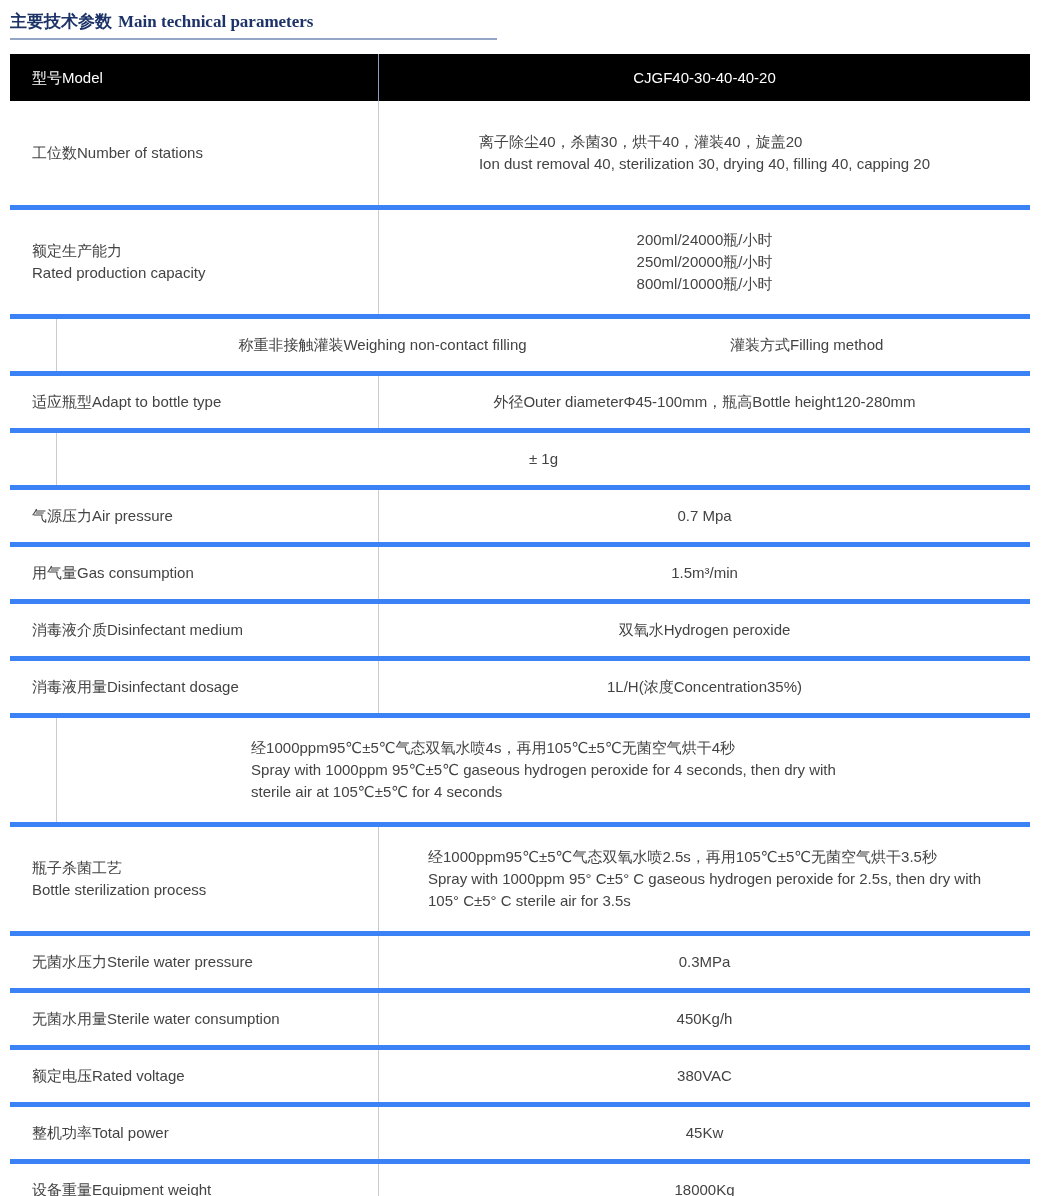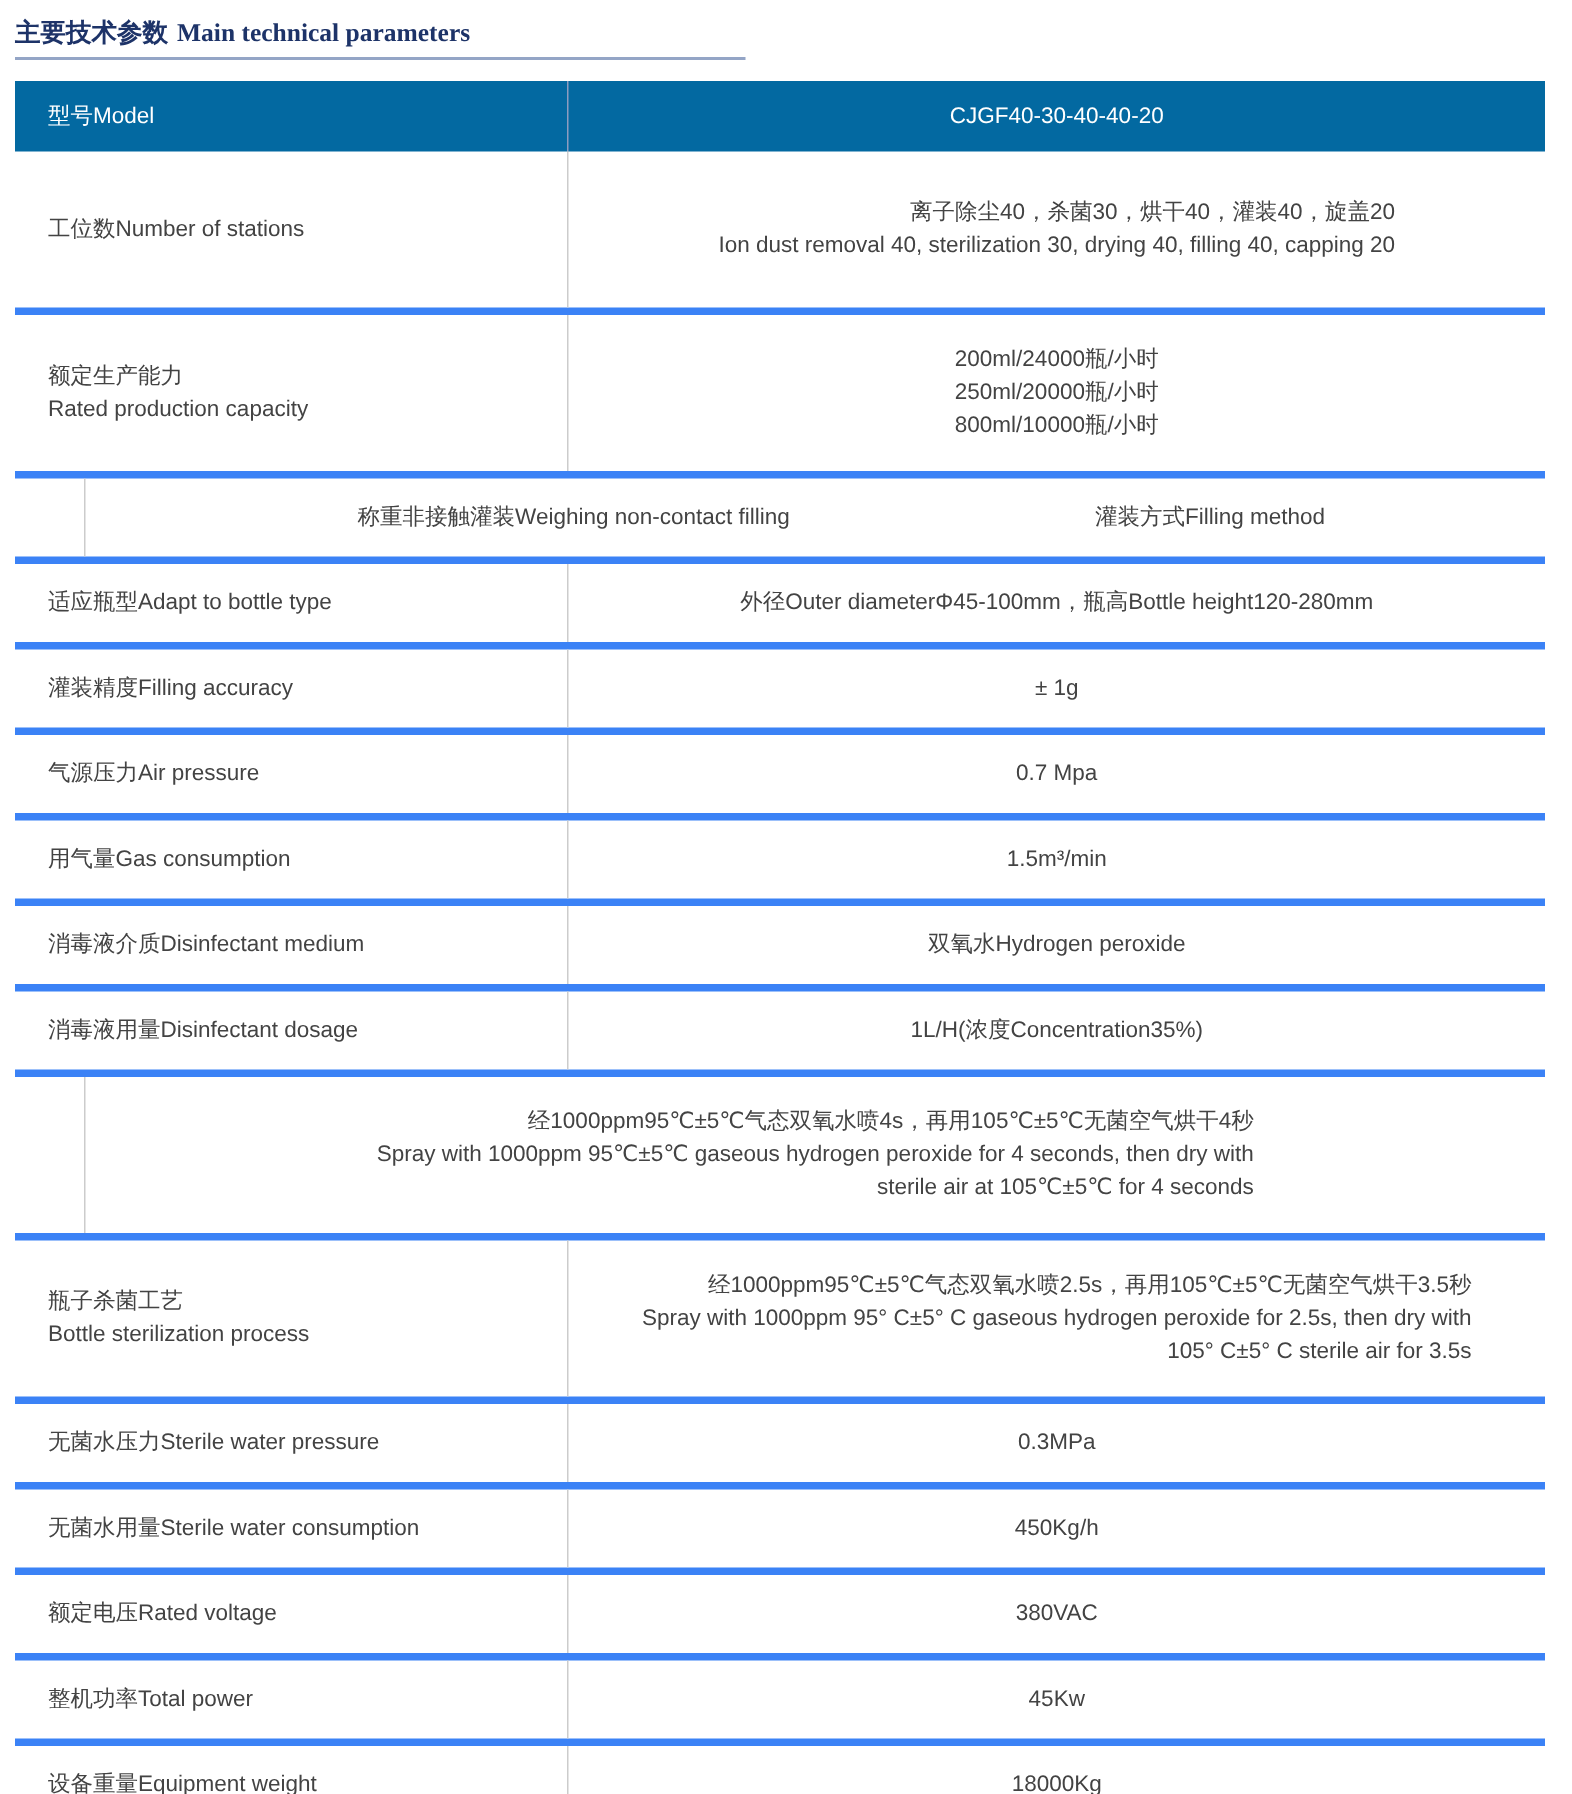--- a/index.html
+++ b/index.html
@@ -11,23 +11,23 @@
   .title{font-size:17px;font-weight:bold;color:#1d3368;line-height:24px;white-space:nowrap;}
   .title .t-zh{font-family:"Liberation Sans","DejaVu Sans",sans-serif;}
   .title .t-en{font-family:"Liberation Serif","DejaVu Serif",serif;margin-left:6px;}
   .title-underline{width:487px;height:2px;background:#94a5c6;margin-top:4px;}
 
   
   .table{width:1020px;margin:14px 0 0 10px;}
   .row{display:flex;align-items:stretch;border-bottom:5px solid #3b82f6;}
   .cell{display:flex;align-items:center;box-sizing:border-box;font-size:15px;line-height:22px;white-space:pre-line;}
   .cell.label{width:322px;padding:6px 10px 6px 22px;text-align:left;}
-  .cell.value{flex:1;justify-content:center;text-align:right;border-left:1px solid #cccccc;padding:6px 14px;margin-left:46px;}
+  .cell.value{flex:1;justify-content:center;text-align:left;border-left:1px solid #cccccc;padding:6px 14px;margin-left:46px;}
 
-  .row.header{background:#0369a1;border-bottom:none;min-height:47px;}
+  .row.header{background:#000000;border-bottom:none;min-height:47px;}
   .row.header .cell{color:#ffffff;font-size:15px;}
   .row.header .cell.value{border-left:1px solid #8d9cc0;}
 
   .row.body{min-height:52px;}
   .row.body.tall{min-height:104px;}
   #rows .row.body:last-child{border-bottom:none;}
 </style>
 </head>
 <body>
 
@@ -60,21 +60,20 @@
         </div>
         <div class="row body">
           <div class="cell value">称重非接触灌装Weighing non-contact filling</div>
           <div class="cell label">灌装方式Filling method</div>
         </div>
         <div class="row body">
           <div class="cell label">适应瓶型Adapt to bottle type</div>
           <div class="cell value">外径Outer diameterΦ45-100mm，瓶高Bottle height120-280mm</div>
         </div>
         <div class="row body">
-          <div class="cell label">灌装精度Filling accuracy</div>
           <div class="cell value">± 1g</div>
         </div>
         <div class="row body">
           <div class="cell label">气源压力Air pressure</div>
           <div class="cell value">0.7 Mpa</div>
         </div>
         <div class="row body">
           <div class="cell label">用气量Gas consumption</div>
           <div class="cell value">1.5m³/min</div>
         </div>

